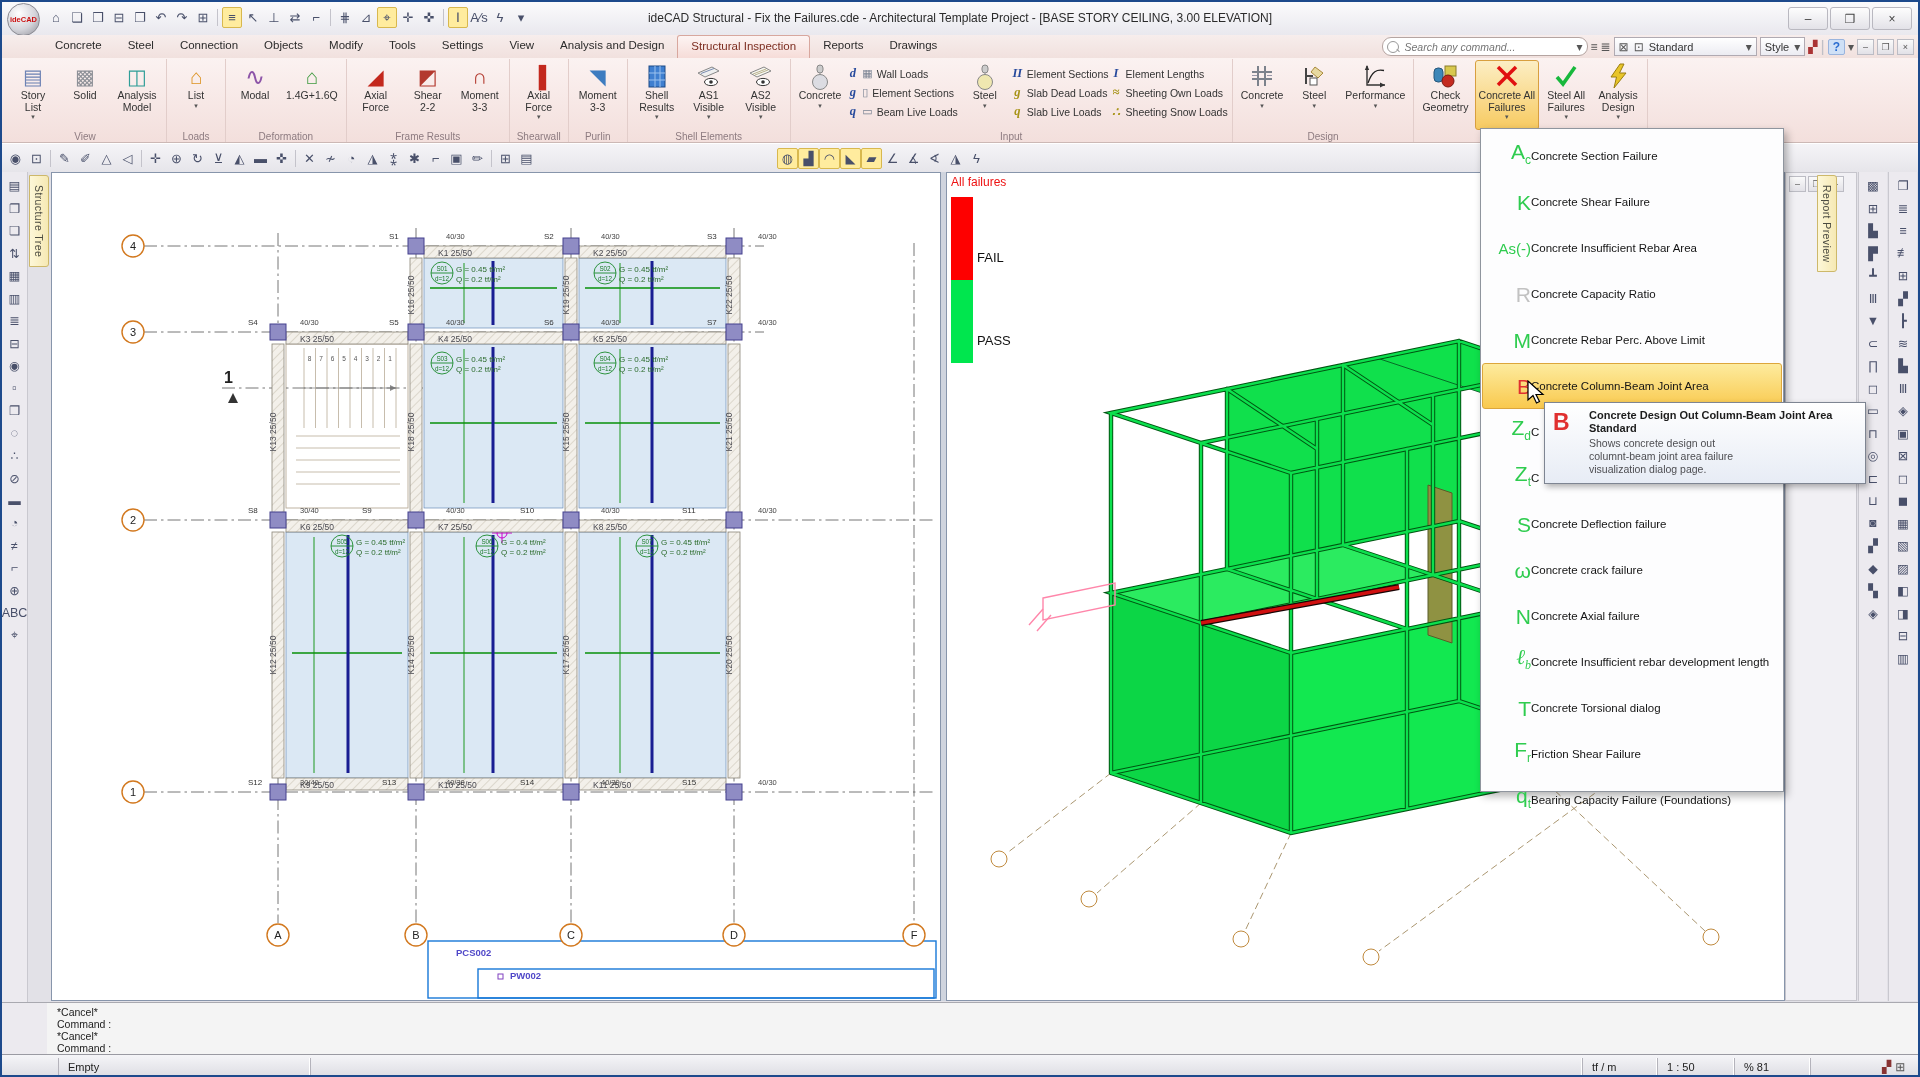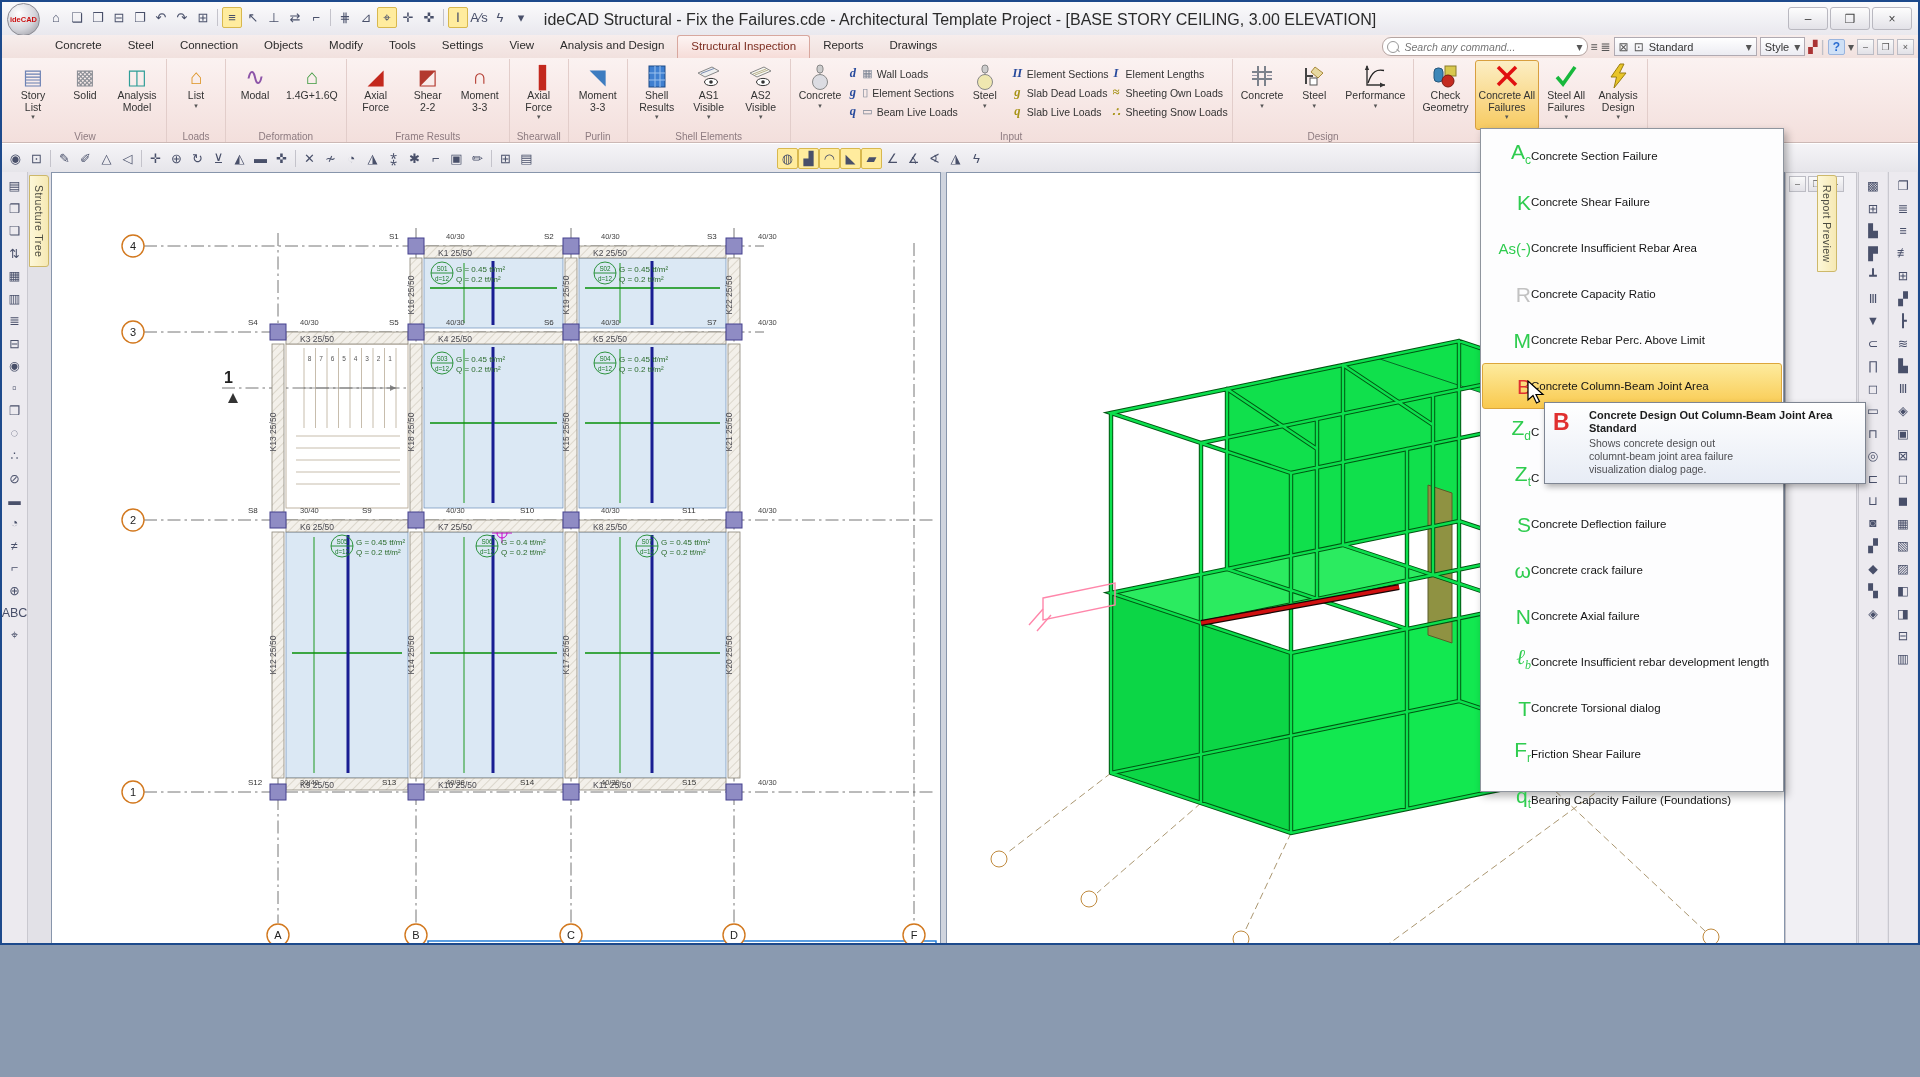--- a/index.html
+++ b/index.html
@@ -1,25 +1,25 @@
 <!DOCTYPE html>
 <html><head>
 <meta charset="utf-8">
 <style>
   html,body{margin:0;padding:0;width:1920px;height:1077px;overflow:hidden;
     font-family:"Liberation Sans",sans-serif;background:#8a9ab0;}
-  .app{position:relative;width:1920px;height:945px;background:#fff;border:2px solid #1d4a8c;box-sizing:border-box;overflow:hidden;}
+  .app{position:relative;width:1920px;height:1077px;background:#fff;border:2px solid #1d4a8c;box-sizing:border-box;overflow:hidden;}
   
   .titlebar{position:absolute;left:0;top:0;right:0;height:33px;background:linear-gradient(#fbfbfc,#e9e8ee);border-bottom:1px solid #d9d5da;}
   .logo{position:absolute;left:5px;top:1px;width:31px;height:31px;border-radius:50%;
     background:radial-gradient(circle at 35% 30%,#ffffff,#d4d4da 55%,#8f8f98);border:1px solid #8a8a92;
     display:flex;align-items:center;justify-content:center;font-size:7.5px;font-weight:bold;color:#cc1111;}
   .qat{position:absolute;left:44px;top:5px;display:flex;align-items:center;gap:1px;}
   .qat .ticon{width:18px;height:19px;font-size:13px;}
-  .title-text{position:absolute;left:400px;right:400px;top:9px;text-align:center;font-size:16px;color:#2b2b2b;white-space:nowrap;}
+  .title-text{position:absolute;left:400px;right:400px;top:9px;text-align:center;font-size:12px;color:#2b2b2b;white-space:nowrap;}
   .winbtns{position:absolute;right:6px;top:5px;display:flex;gap:2px;}
   .winbtn{width:38px;height:21px;display:flex;align-items:center;justify-content:center;font-size:12px;color:#444;
     background:linear-gradient(#fdfdfd,#e3e2e8);border:1px solid #b9b8c0;border-radius:3px;}
   
   .tabrow{position:absolute;top:33px;left:0;right:0;height:23px;background:linear-gradient(#f7edec,#f1e1de);border-bottom:1px solid #d8bdb8;}
   #tabs{position:absolute;left:40px;top:0;display:flex;height:23px;}
   .tab{padding:4px 13px 3px 13px;font-size:11.5px;color:#2b2b2b;cursor:default;}
   .tab.active{background:linear-gradient(#fdf4f3,#f6dcd8);border:1px solid #d8a79e;border-bottom:none;border-radius:3px 3px 0 0;color:#7c2d20;}
   .tr-right{position:absolute;right:4px;top:2px;display:flex;align-items:center;gap:3px;height:19px;}
   .searchbox{width:196px;height:17px;border:1px solid #b5a5a2;border-radius:9px;background:#fff;display:flex;align-items:center;padding:0 4px;gap:4px;}
@@ -815,20 +815,27 @@
           <path d="M254 450 L452 414" stroke="#1a0505" stroke-width="6" fill="none"></path>
           <path d="M254 450 L452 414" stroke="#d01010" stroke-width="3.6" fill="none"></path>
         </g>
 
         <g stroke="#ff86aa" stroke-width="1.4" fill="none">
           <polygon points="96,425 168,410 168,432 96,447"></polygon>
           <path d="M82 452 L96 436 M90 458 L104 442"></path>
         </g>
       </svg>
       
+      <div class="legend">
+        <div class="legend-title">All failures</div>
+        <div class="lbar lfail" id="lfail" style="background: rgb(254, 0, 0);"></div>
+        <div class="lbar lpass" id="lpass" style="background: rgb(0, 230, 78);"></div>
+        <div class="llab" style="top:75px;">FAIL</div>
+        <div class="llab" style="top:158px;">PASS</div>
+      </div>
     </div>
 
     <div class="gapstrip">
       <div class="mdis" id="mdis">
           <div class="mdib">–</div>
           <div class="mdib">❐</div>
           <div class="mdib">–</div>
         </div>
     </div>
     <div class="sidetab" style="left:1815px;top:3px;">Report Preview</div>

